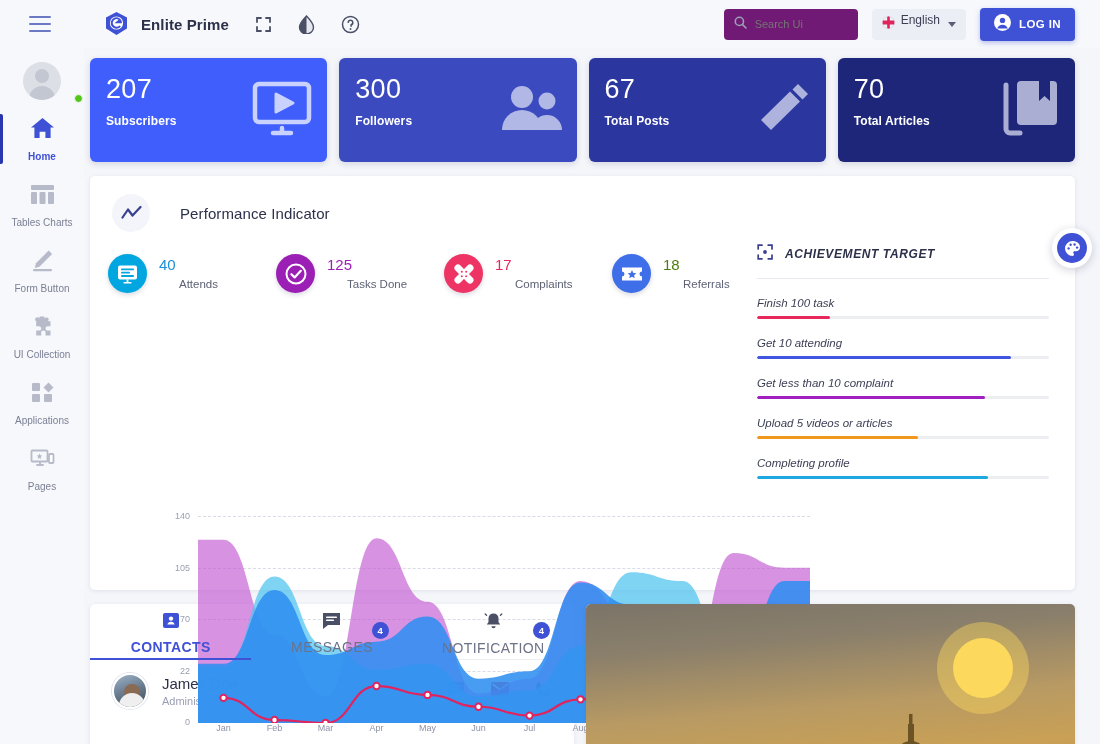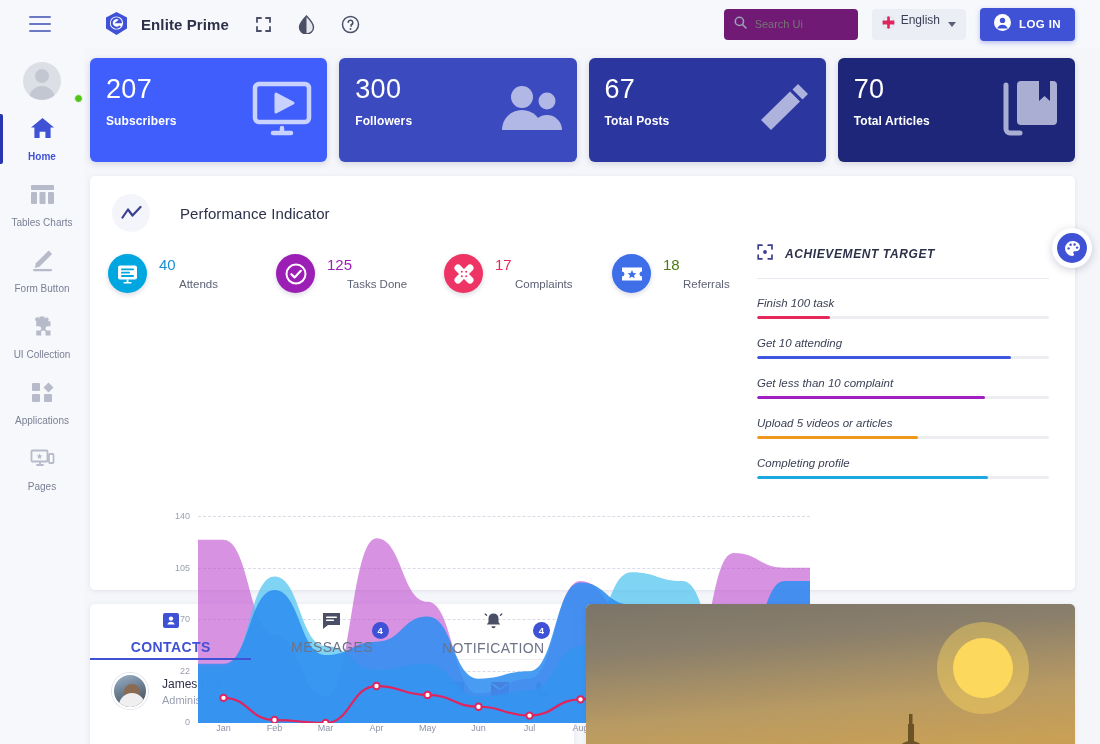--- a/index.html
+++ b/index.html
@@ -137,21 +137,21 @@
     align-items: center; justify-content: center; font-weight: 700;
     right: 24px; top: 18px; }
   .contact-row { display: flex; align-items: center; height: 62px; padding: 0 22px; }
   .c-av { width: 36px; height: 36px; border-radius: 50%; overflow: hidden; flex: none;
     border: 2px solid #fff; box-shadow: 0 0 0 1px #e3e5ee; position: relative;
     background: linear-gradient(160deg,#9fb4c9 0%,#6c7f93 45%,#3f4a55 100%); }
   .c-av .fa { position: absolute; width: 16px; height: 16px; border-radius: 50%;
     background: #8a6a52; left: 10px; top: 9px; }
   .c-av .fb { position: absolute; width: 26px; height: 14px; border-radius: 13px 13px 0 0;
     background: #efefef; left: 5px; bottom: 0; }
-  .c-name { font-size: 12px; color: #2c3049; margin-left: 14px; }
+  .c-name { font-size: 15px; color: #2c3049; margin-left: 14px; }
   .c-role { font-size: 11px; color: #9a9fb2; margin-top: 3px; }
   .c-actions { margin-left: auto; display: flex; align-items: center; gap: 26px; }
 
   .weather { flex: 1; height: 250px; position: relative; overflow: hidden; border-radius: 5px; }
   .sky { position: absolute; inset: 0;
     background: linear-gradient(175deg,#7b7468 0%,#8a7f6b 18%,#b89a63 42%,#c9a055 60%,#a8802f 100%); }
   .city { position: absolute; left: 0; right: 0; bottom: 0; height: 140px; }
   .sun { position: absolute; right: 46px; top: 18px; width: 92px; height: 92px;
     border-radius: 50%; background: rgba(252,216,92,.42); display:flex;
     align-items:center; justify-content:center; }

